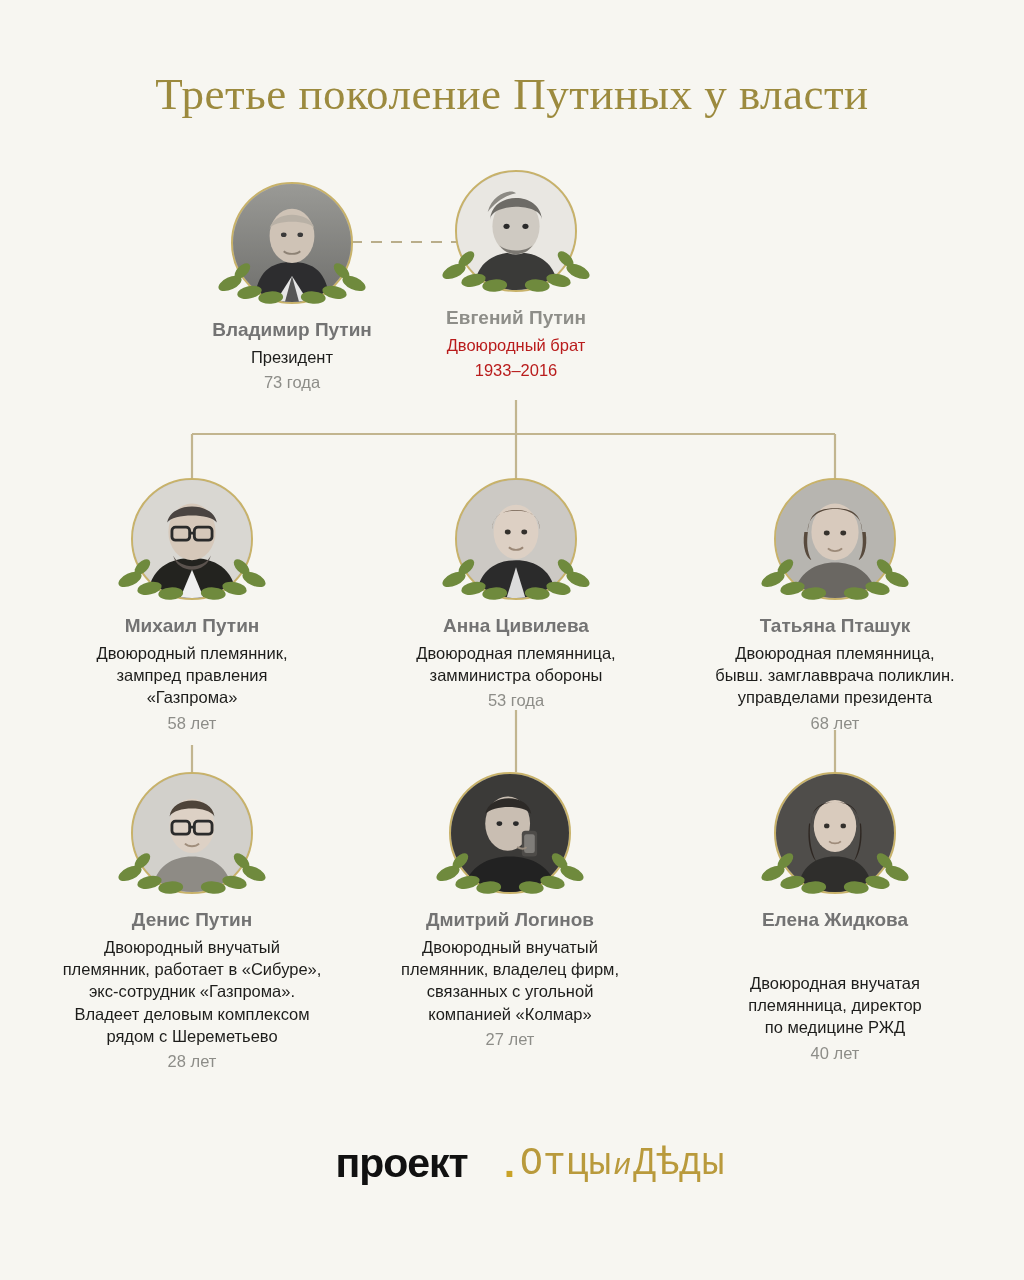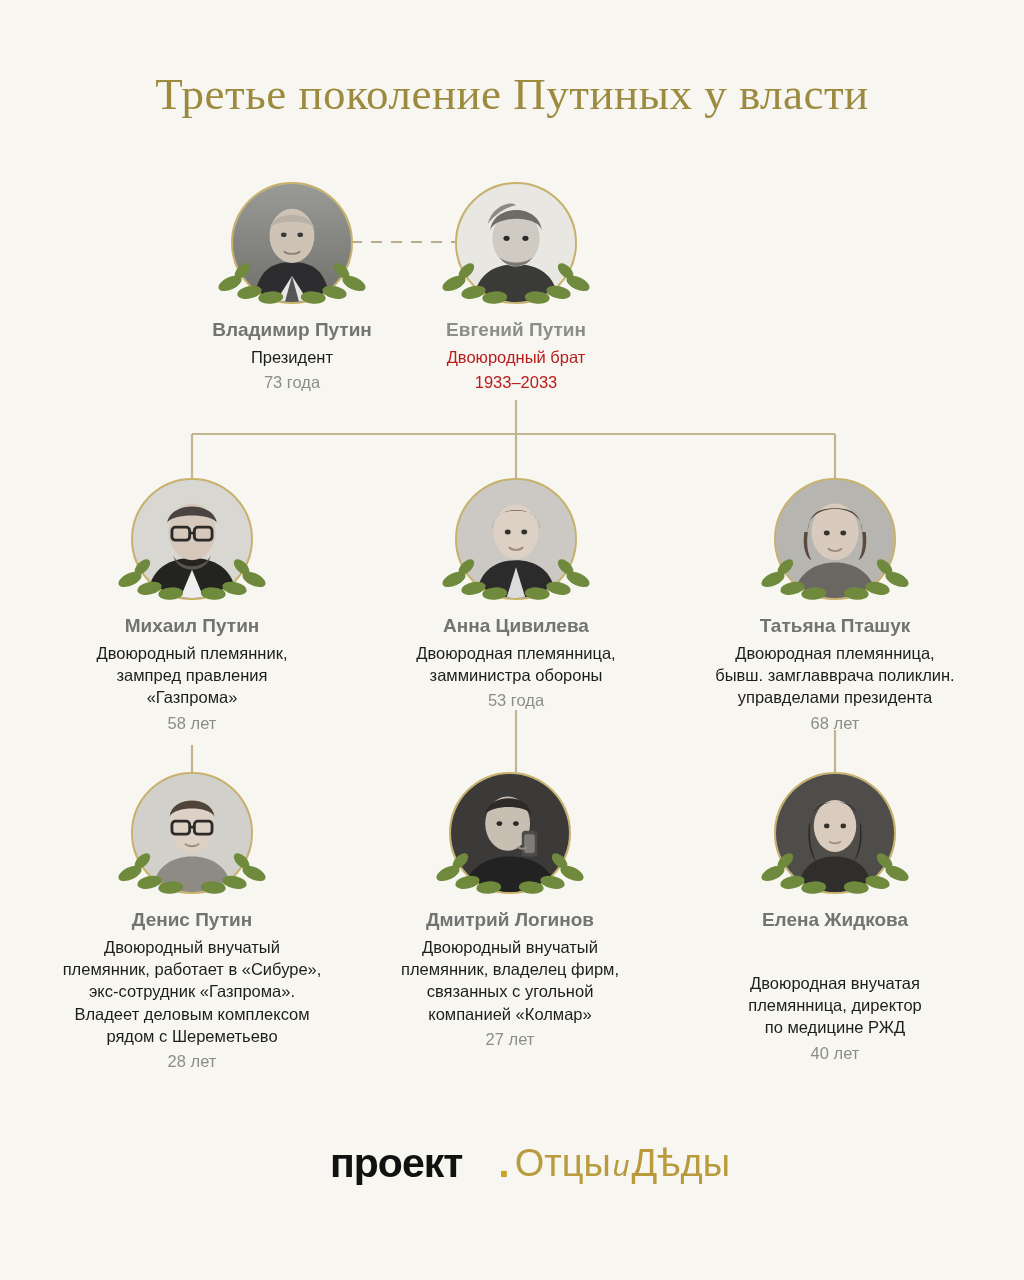--- a/index.html
+++ b/index.html
@@ -107,21 +107,21 @@
     font-family: "Liberation Sans", sans-serif;
     font-weight: bold;
     font-size: 41px;
     letter-spacing: -1px;
     color: #111;
     vertical-align: middle;
     margin-left: 36px;
   }
   .footer .dot { color: #c9a227; }
   .footer .sub {
-    font-family: Liberation Sans, sans-serif;
+    font-family: Liberation Mono, monospace;
     font-size: 38px;
     color: #b99a3c;
     vertical-align: middle;
     margin-left: 6px;
   }
   .footer .sub .it {
     font-style: italic;
     font-size: 30px;
     padding: 0 2px;
   }
@@ -182,21 +182,21 @@
           <ellipse cx="44" cy="26" rx="11" ry="6" transform="rotate(-45 44 26)"></ellipse>
           <ellipse cx="156" cy="26" rx="11" ry="6" transform="rotate(45 156 26)"></ellipse>
         </g>
       </svg>
     </div>
     <div class="p-name">Владимир Путин</div>
     <div class="p-role">Президент</div>
     <div class="p-age">73 года</div>
   </div>
 
-  <div class="person muted" style="left:346px; top:182px; width:340px;">
+  <div class="person muted" style="left:346px; top:170px; width:340px;">
     <div class="portrait-wrap" style="width:122px;height:122px;">
       <div class="portrait" style="width:122px;height:122px;">
         <svg class="face" viewBox="0 0 100 100" preserveAspectRatio="xMidYMid slice">
           <rect width="100" height="100" fill="#e9e7e2"></rect>
           <path d="M14 100 C16 76 32 68 50 68 C68 68 84 76 86 100 Z" fill="#3a3a38"></path>
           <ellipse cx="50" cy="46" rx="20" ry="24" fill="#cfcac2"></ellipse>
           <path d="M28 40 C30 16 70 16 72 40 C70 26 30 26 28 40 Z" fill="#6d6b66"></path>
           <path d="M26 34 C30 18 46 14 50 18 C40 20 32 26 26 34 Z" fill="#8c8a84"></path>
           <ellipse cx="42" cy="46" rx="2.6" ry="2.2" fill="#2a2a2a"></ellipse>
           <ellipse cx="58" cy="46" rx="2.6" ry="2.2" fill="#2a2a2a"></ellipse>
@@ -211,21 +211,21 @@
           <ellipse cx="124" cy="56" rx="14" ry="7" transform="rotate(4 124 56)"></ellipse>
           <ellipse cx="148" cy="50" rx="14" ry="7" transform="rotate(12 148 50)"></ellipse>
           <ellipse cx="170" cy="40" rx="14" ry="7" transform="rotate(25 170 40)"></ellipse>
           <ellipse cx="44" cy="26" rx="11" ry="6" transform="rotate(-45 44 26)"></ellipse>
           <ellipse cx="156" cy="26" rx="11" ry="6" transform="rotate(45 156 26)"></ellipse>
         </g>
       </svg>
     </div>
     <div class="p-name">Евгений Путин</div>
     <div class="p-role">Двоюродный брат</div>
-    <div class="p-age">1933–2033</div>
+    <div class="p-age">1933–2016</div>
   </div>
 
   <div class="person" style="left:22px; top:478px; width:340px;">
     <div class="portrait-wrap" style="width:122px;height:122px;">
       <div class="portrait" style="width:122px;height:122px;">
         <svg class="face" viewBox="0 0 100 100" preserveAspectRatio="xMidYMid slice">
           <rect width="100" height="100" fill="#d9d7d2"></rect>
           <path d="M12 100 C14 74 32 66 50 66 C68 66 86 74 88 100 Z" fill="#23231f"></path>
           <path d="M40 100 L50 76 L60 100 Z" fill="#efefef"></path>
           <ellipse cx="50" cy="44" rx="20" ry="24" fill="#d6c8ba"></ellipse>

